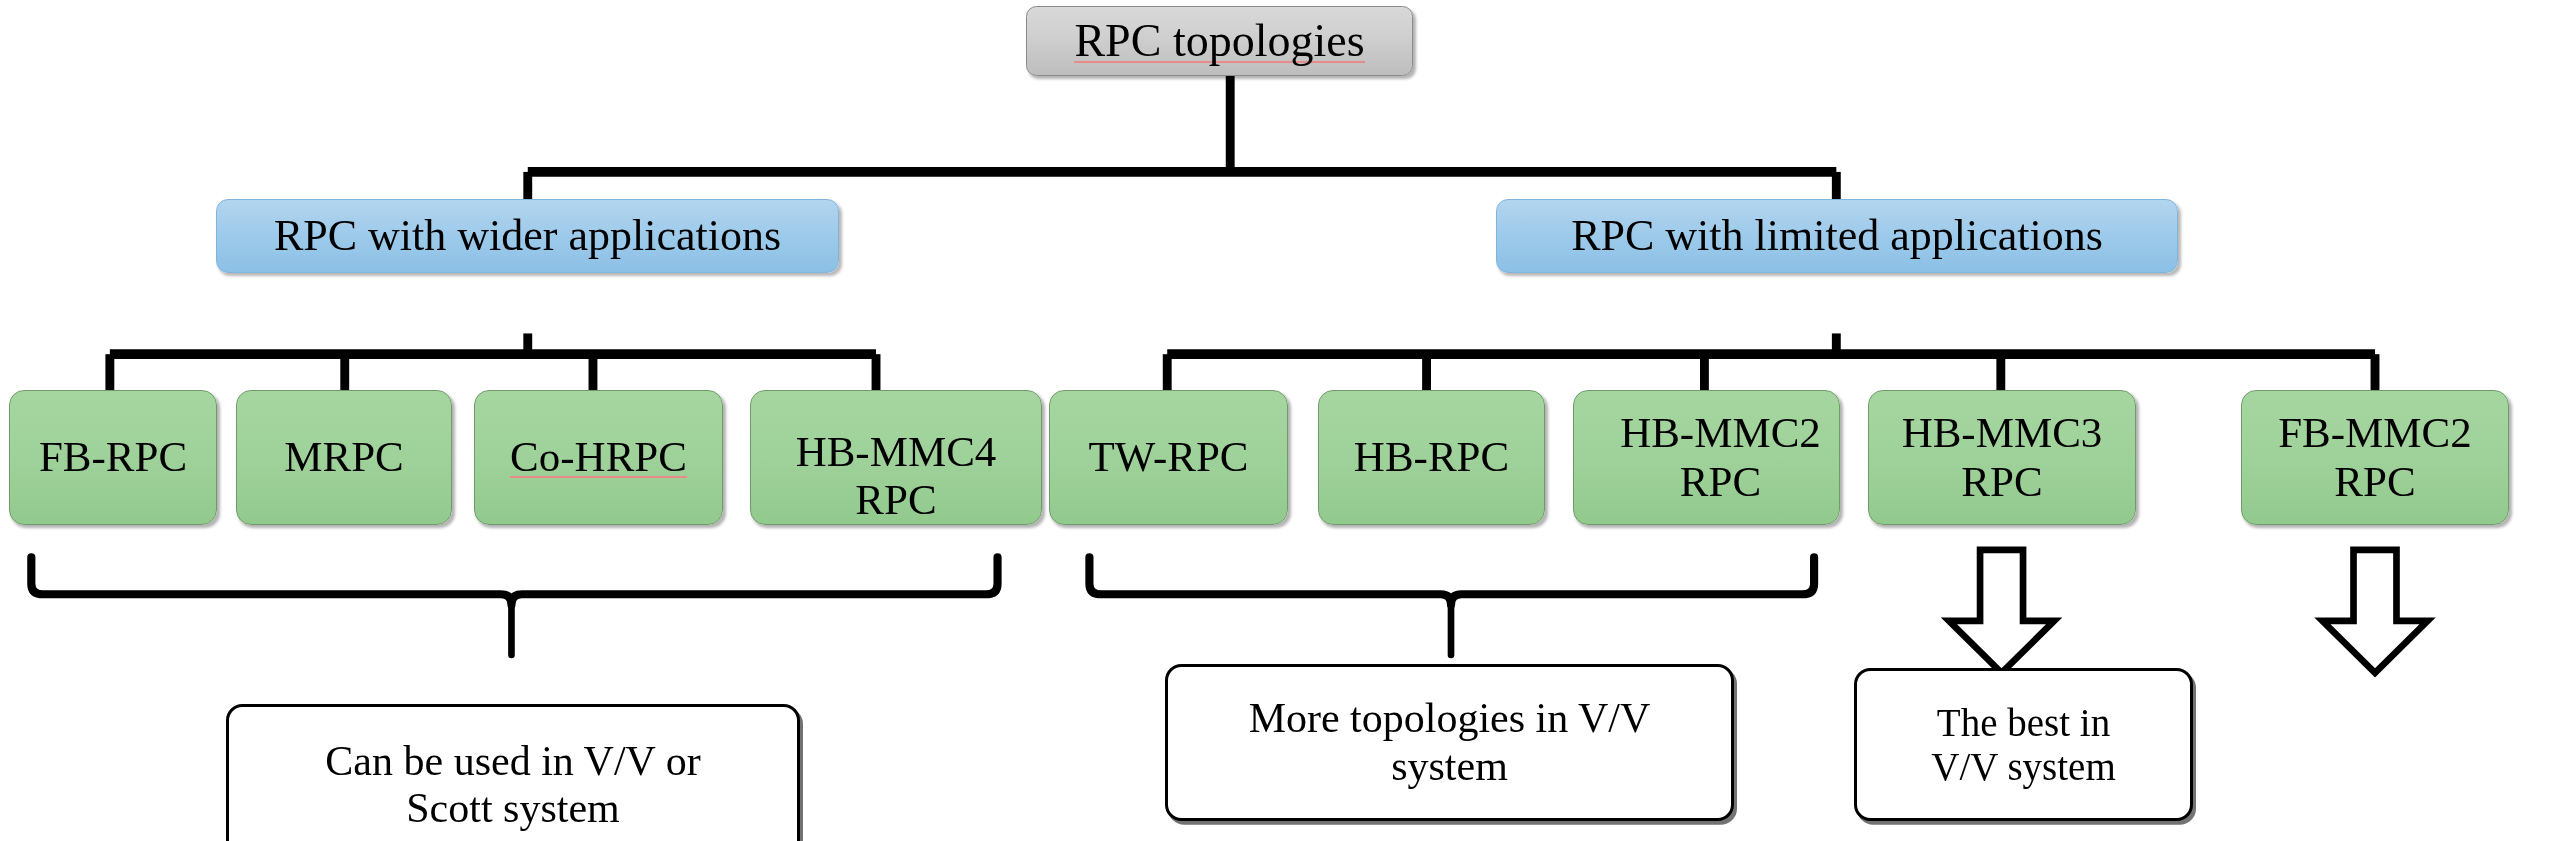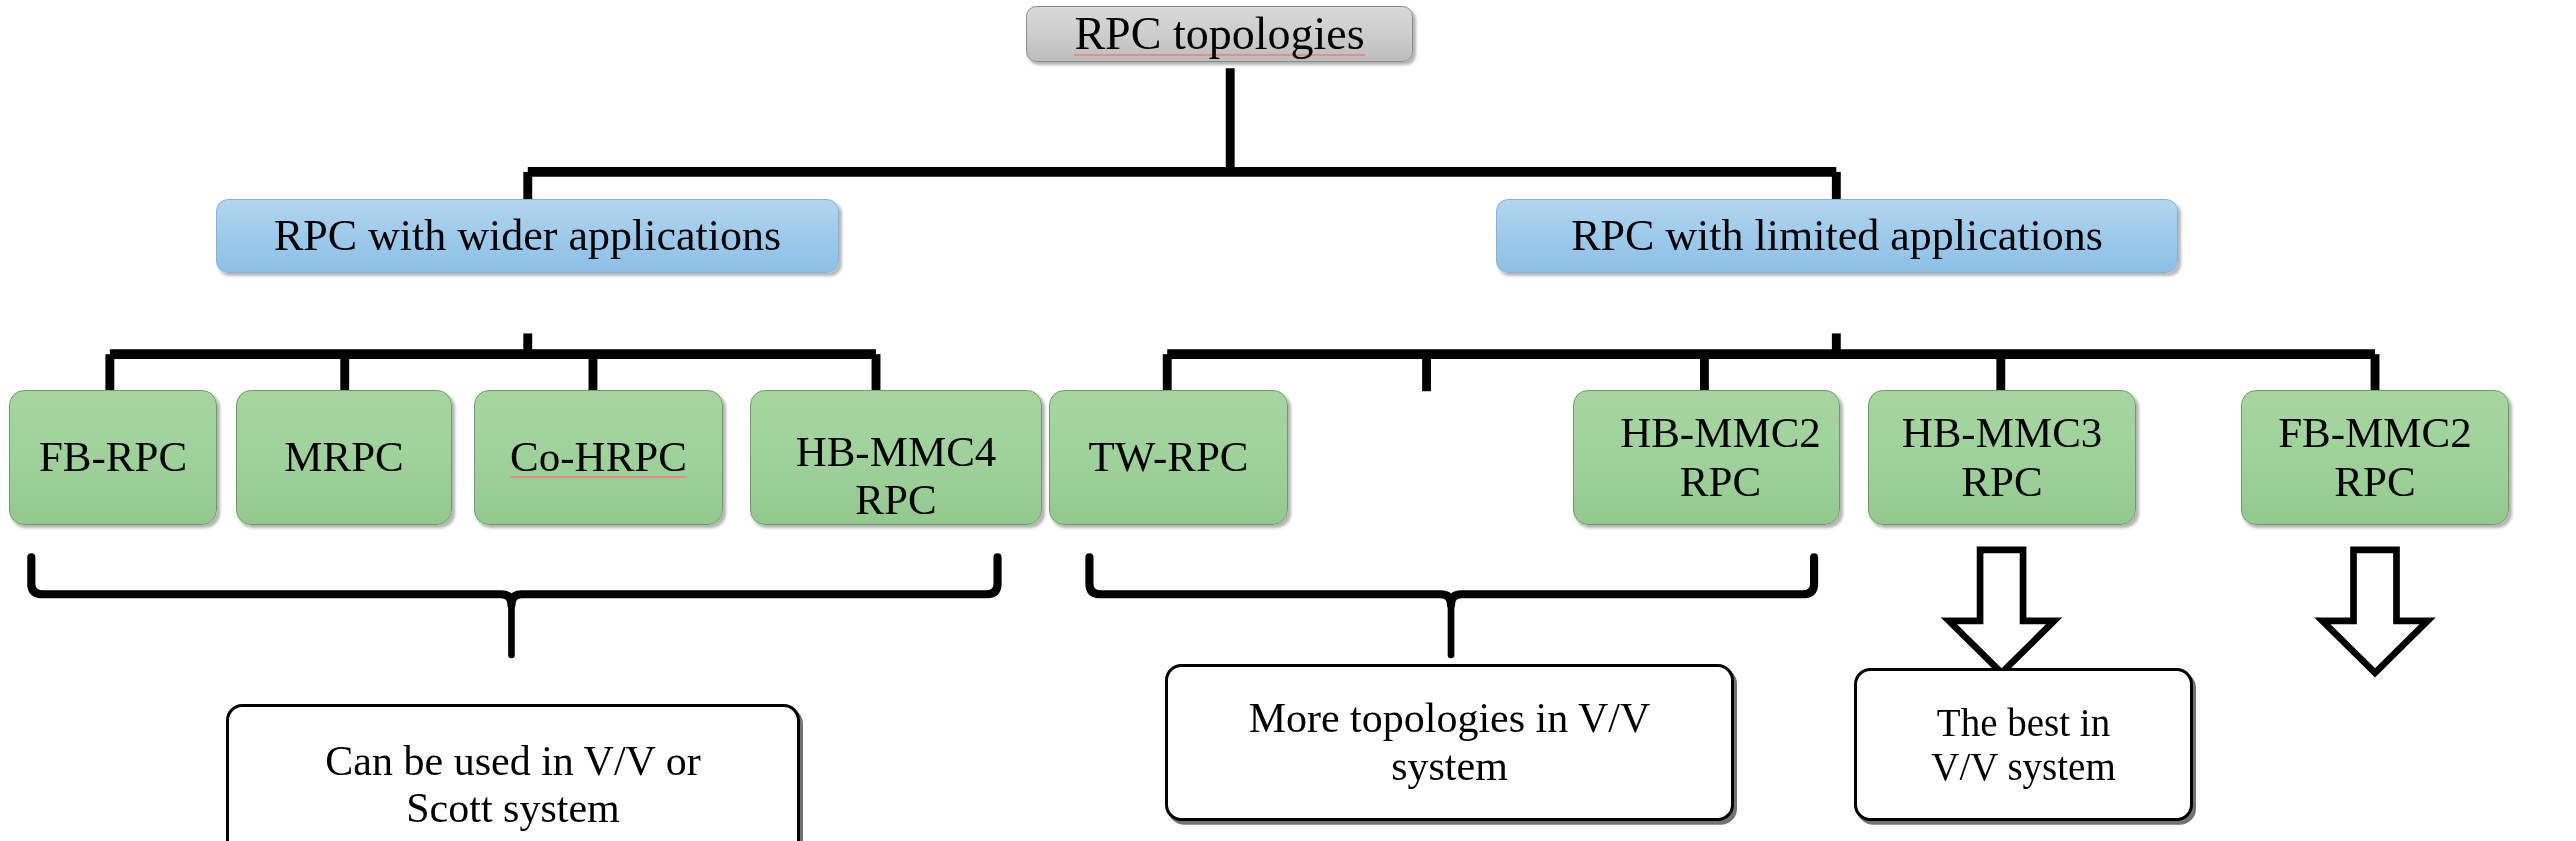--- a/index.html
+++ b/index.html
@@ -83,21 +83,21 @@
 
     <g>
       <path d="M 2672,742 L 2730,742 L 2730,838 L 2772,838 L 2701,908 L 2630,838 L 2672,838 Z" fill="#ffffff" stroke="#000" stroke-width="9" stroke-linejoin="miter"></path>
     </g>
 
     <g>
       <path d="M 3176,742 L 3234,742 L 3234,838 L 3276,838 L 3205,908 L 3134,838 L 3176,838 Z" fill="#ffffff" stroke="#000" stroke-width="9" stroke-linejoin="miter"></path>
     </g>
   </svg>
 
-  <div class="node node-root" style="left:1026px;top:6px;width:387px;height:56px;">
+  <div class="node node-root" style="left:1026px;top:6px;width:387px;height:70px;">
     <span class="lbl spell">RPC topologies</span>
   </div>
 
   <div class="node node-cat" style="left:216px;top:199px;width:623px;height:74px;">
     <span class="lbl">RPC with wider applications</span>
   </div>
 
   <div class="node node-cat" style="left:1496px;top:199px;width:682px;height:74px;">
     <span class="lbl">RPC with limited applications</span>
   </div>
@@ -126,20 +126,25 @@
       <span class="lbl">RPC</span>
     </span>
   </div>
 
   <div class="node node-leaf" style="left:1049px;top:390px;width:239px;height:135px;text-align:center;">
     <span>
       <span class="lbl">TW-RPC</span>
     </span>
   </div>
 
+  <div class="node node-leaf" style="left:1318px;top:390px;width:227px;height:135px;">
+    <span>
+      <span class="lbl">HB-RPC</span>
+    </span>
+  </div>
 
   <div class="node node-leaf" style="left:1573px;top:390px;width:267px;height:135px;padding-left:28px;">
     <span>
       <span class="lbl">HB-MMC2</span>
       <span class="lbl">RPC</span>
     </span>
   </div>
 
   <div class="node node-leaf" style="left:1868px;top:390px;width:268px;height:135px;">
     <span>

